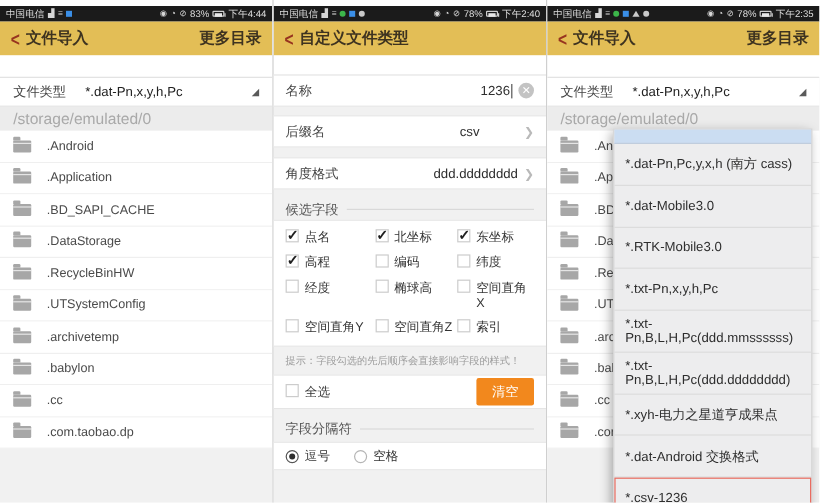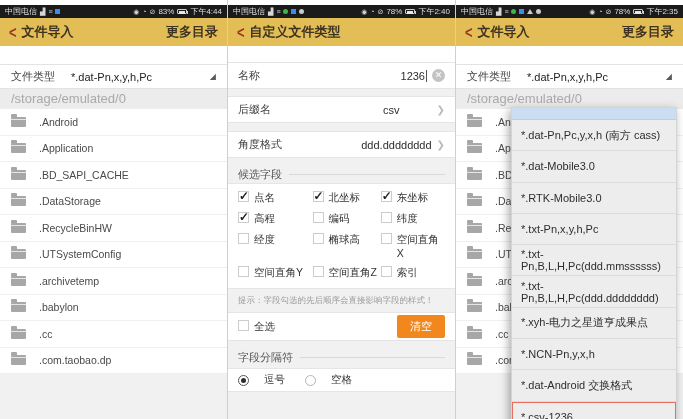--- a/index.html
+++ b/index.html
@@ -58,21 +58,21 @@
   .cb-grid { display:grid; grid-template-columns:36% 33% 31%; row-gap:7px; }
   .cb-item { display:flex; align-items:flex-start; gap:5px; font-size:10.5px; color:#333; cursor:pointer; }
   .cb-box { width:11px; height:11px; border:1px solid #ccc; background:#fff; position:relative; flex:none; }
   .cb-box.on::after { content:"\2713"; position:absolute; left:0; top:-3px; font-size:12px; font-weight:bold; color:#1e1e1e; }
   .hint { padding:6px 10px 5px; color:#9b9b9b; font-size:8.5px; }
   .sel-row { background:#fff; height:29px; display:flex; align-items:center; padding:0 10px;
     border-top:1px solid #e5e5e5; border-bottom:1px solid #e5e5e5; }
   .orange-btn { margin-left:auto; background:#F2881D; color:#fff; font-size:11px; padding:4px 13px; border-radius:2px; cursor:pointer; }
   .radio-row { background:#fff; height:24px; display:flex; align-items:center; gap:20px; padding:0 10px; margin-top:2px;
     border-top:1px solid #e5e5e5; border-bottom:1px solid #e5e5e5; }
-  .radio-item { display:flex; align-items:center; gap:15px; font-size:10.5px; color:#333; cursor:pointer; }
+  .radio-item { display:flex; align-items:center; gap:5px; font-size:10.5px; color:#333; cursor:pointer; }
   .rd { width:11px; height:11px; border-radius:50%; border:1px solid #b5b5b5; position:relative; flex:none; background:#fff; }
   .rd.on { border-color:#555; }
   .rd.on::after { content:""; position:absolute; left:2px; top:2px; right:2px; bottom:2px; border-radius:50%; background:#2e2e2e; }
 
   
   .dropdown { position:absolute; left:55px; right:6px; top:43px; bottom:4px; background:#EDEDee;
     border:1px solid #d4d4d4; box-shadow:-2px 3px 9px rgba(0,0,0,.35); display:flex; flex-direction:column; z-index:5; }
   .dd-partial { height:12px; background:#CBDDF2; border-bottom:1px solid #c0cddd; flex:none; }
   .dd-list { flex:1; display:flex; flex-direction:column; }
   .dd-item { flex:1; display:flex; align-items:center; padding:0 9px; font-size:11px; color:#2e2e2e; border-bottom:1px solid #dcdcdc; }
@@ -368,23 +368,20 @@
             <div class="dd-item">
             <span>*.txt-Pn,B,L,H,Pc(ddd.mmssssss)</span>
           </div>
             <div class="dd-item">
             <span>*.txt-Pn,B,L,H,Pc(ddd.dddddddd)</span>
           </div>
             <div class="dd-item">
             <span>*.xyh-电力之星道亨成果点</span>
           </div>
             <div class="dd-item">
-            <span>*.NCN-Pn,y,x,h</span>
-          </div>
-            <div class="dd-item">
             <span>*.dat-Android 交换格式</span>
           </div>
             <div class="dd-item on">
             <span>*.csv-1236</span>
           </div>
           </div>
       </div>
     </div>
   </div>
 

